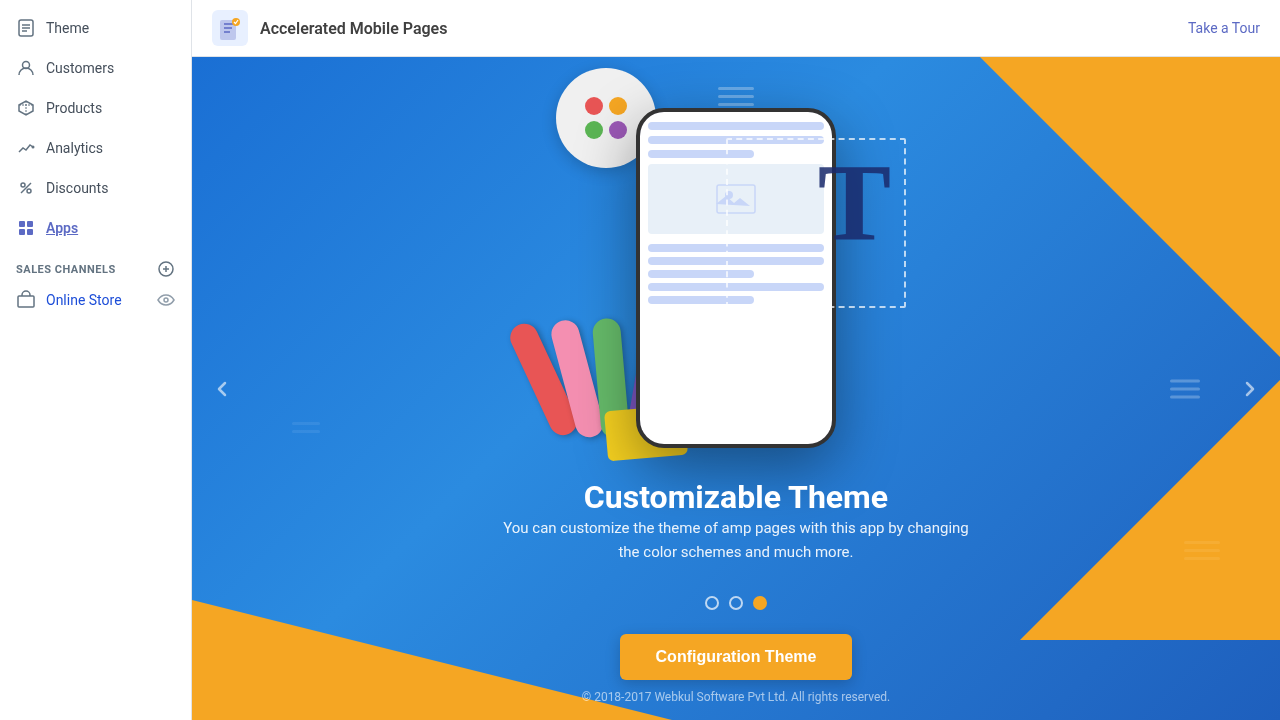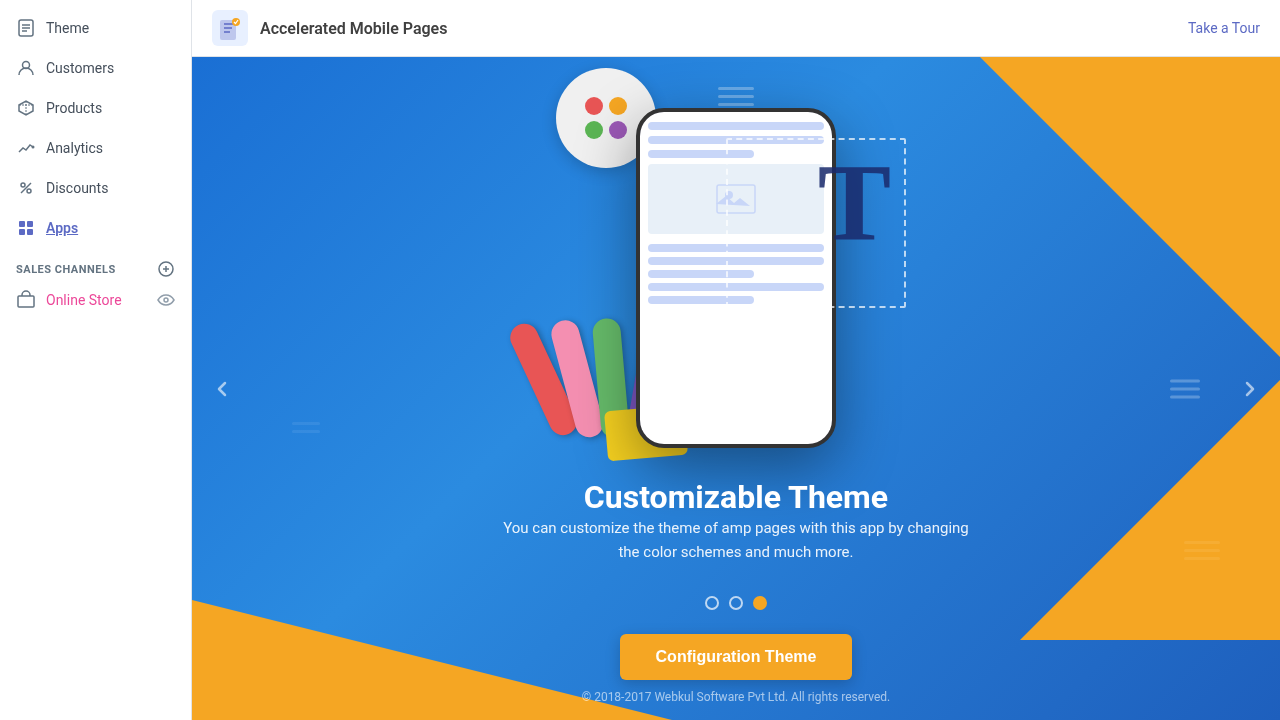--- a/index.html
+++ b/index.html
@@ -50,21 +50,21 @@
     .online-store-row {
       display: flex;
       align-items: center;
       justify-content: space-between;
       padding: 8px 16px;
     }
     .online-store-left {
       display: flex;
       align-items: center;
       gap: 10px;
-      color: #ec4899;
+      color: #1d4ed8;
       font-size: 14px;
       cursor: pointer;
     }
     .online-store-eye {
       color: #919eab;
       cursor: pointer;
     }
 
     
     .main-content {

